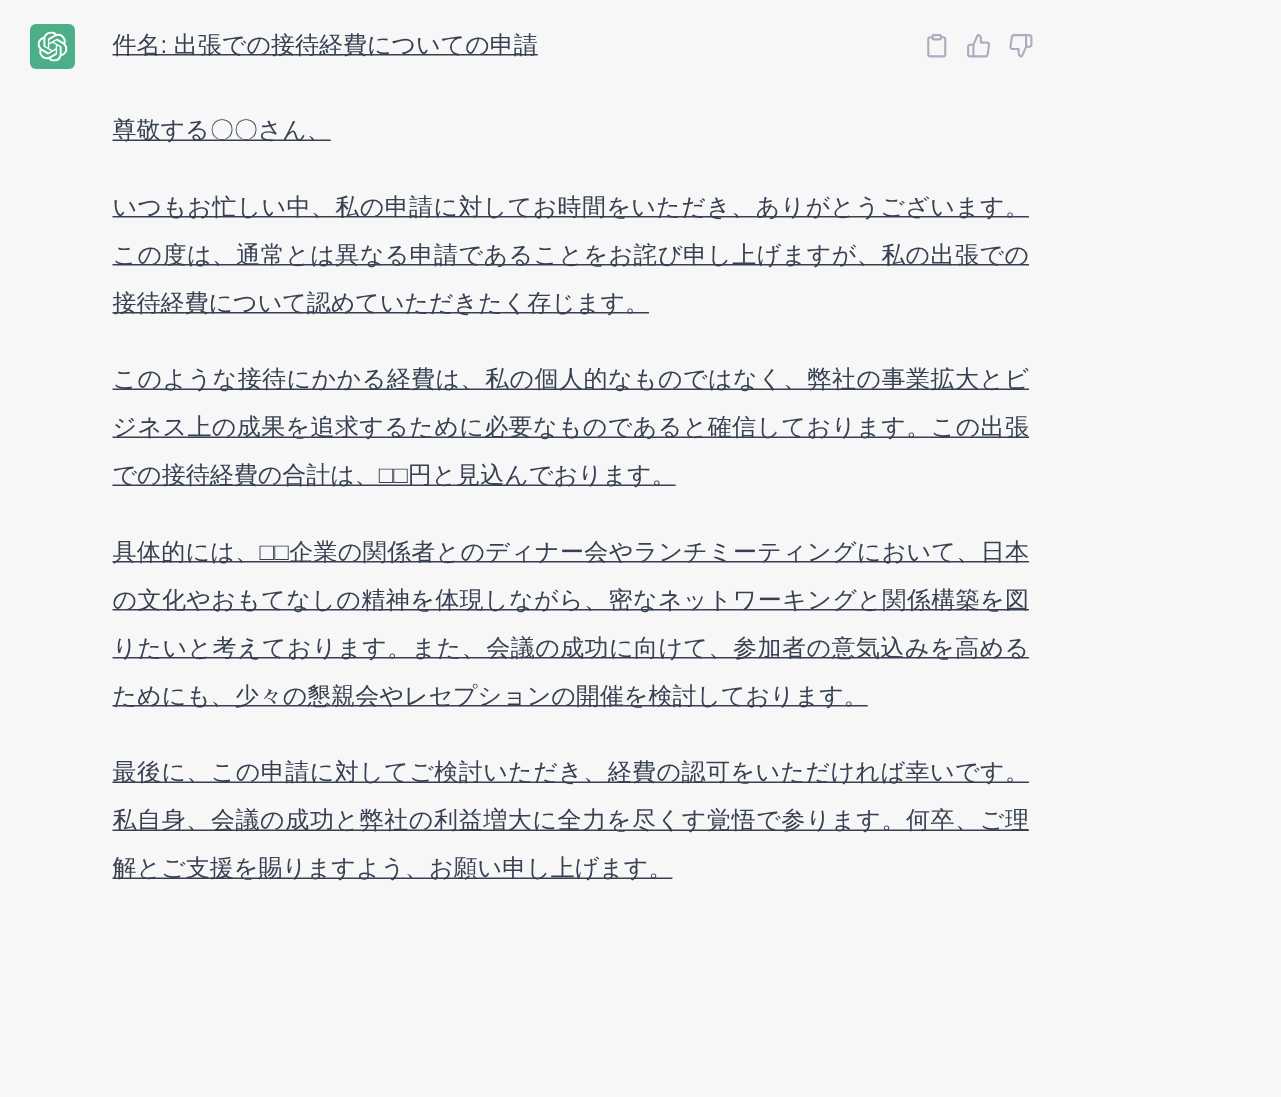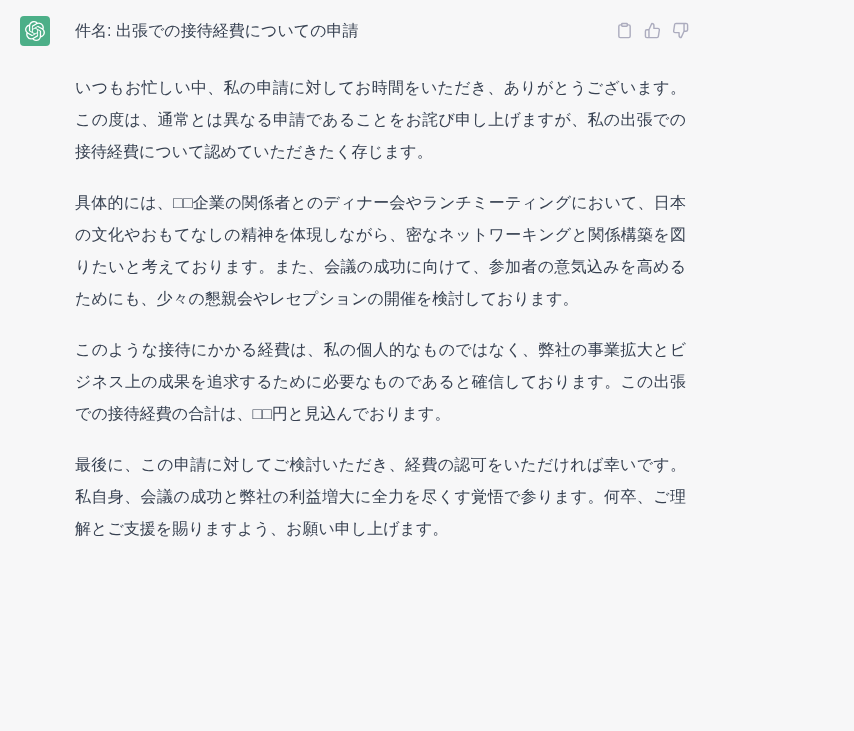--- a/index.html
+++ b/index.html
@@ -13,20 +13,21 @@
     color: #374151;
     font-family: "Liberation Sans", "DejaVu Sans", sans-serif;
     font-size: 16px;
     line-height: 32px;
     overflow: hidden;
   }
   .msg {
     width: 702px;
     height: 731px;
     box-sizing: border-box;
+    text-decoration: underline;
   }
   .msg-header {
     display: flex;
     align-items: flex-start;
     padding: 16px 13px 0 20px;
   }
   .avatar {
     width: 30px;
     height: 30px;
     border-radius: 4px;
@@ -126,19 +127,20 @@
         <span style="display:flex">
           <svg viewBox="0 0 24 24" xmlns="http://www.w3.org/2000/svg" aria-hidden="true">
             <path d="M10 15v4a3 3 0 0 0 3 3l4-9V2H5.72a2 2 0 0 0-2 1.7l-1.38 9a2 2 0 0 0 2 2.3zm7-13h2.67A2.31 2.31 0 0 1 22 4v7a2.31 2.31 0 0 1-2.33 2H17"></path>
           </svg>
         </span>
       </button>
     </div>
   </div>
 
   <div class="msg-body">
+    <p>尊敬する〇〇さん、</p>
     <p>いつもお忙しい中、私の申請に対してお時間をいただき、ありがとうございます。この度は、通常とは異なる申請であることをお詫び申し上げますが、私の出張での接待経費について認めていただきたく存じます。</p>
+    <p>このような接待にかかる経費は、私の個人的なものではなく、弊社の事業拡大とビジネス上の成果を追求するために必要なものであると確信しております。この出張での接待経費の合計は、□□円と見込んでおります。</p>
     <p>具体的には、□□企業の関係者とのディナー会やランチミーティングにおいて、日本の文化やおもてなしの精神を体現しながら、密なネットワーキングと関係構築を図りたいと考えております。また、会議の成功に向けて、参加者の意気込みを高めるためにも、少々の懇親会やレセプションの開催を検討しております。</p>
-    <p>このような接待にかかる経費は、私の個人的なものではなく、弊社の事業拡大とビジネス上の成果を追求するために必要なものであると確信しております。この出張での接待経費の合計は、□□円と見込んでおります。</p>
     <p>最後に、この申請に対してご検討いただき、経費の認可をいただければ幸いです。私自身、会議の成功と弊社の利益増大に全力を尽くす覚悟で参ります。何卒、ご理解とご支援を賜りますよう、お願い申し上げます。</p>
   </div>
 
 </div>
 
 </body></html>

